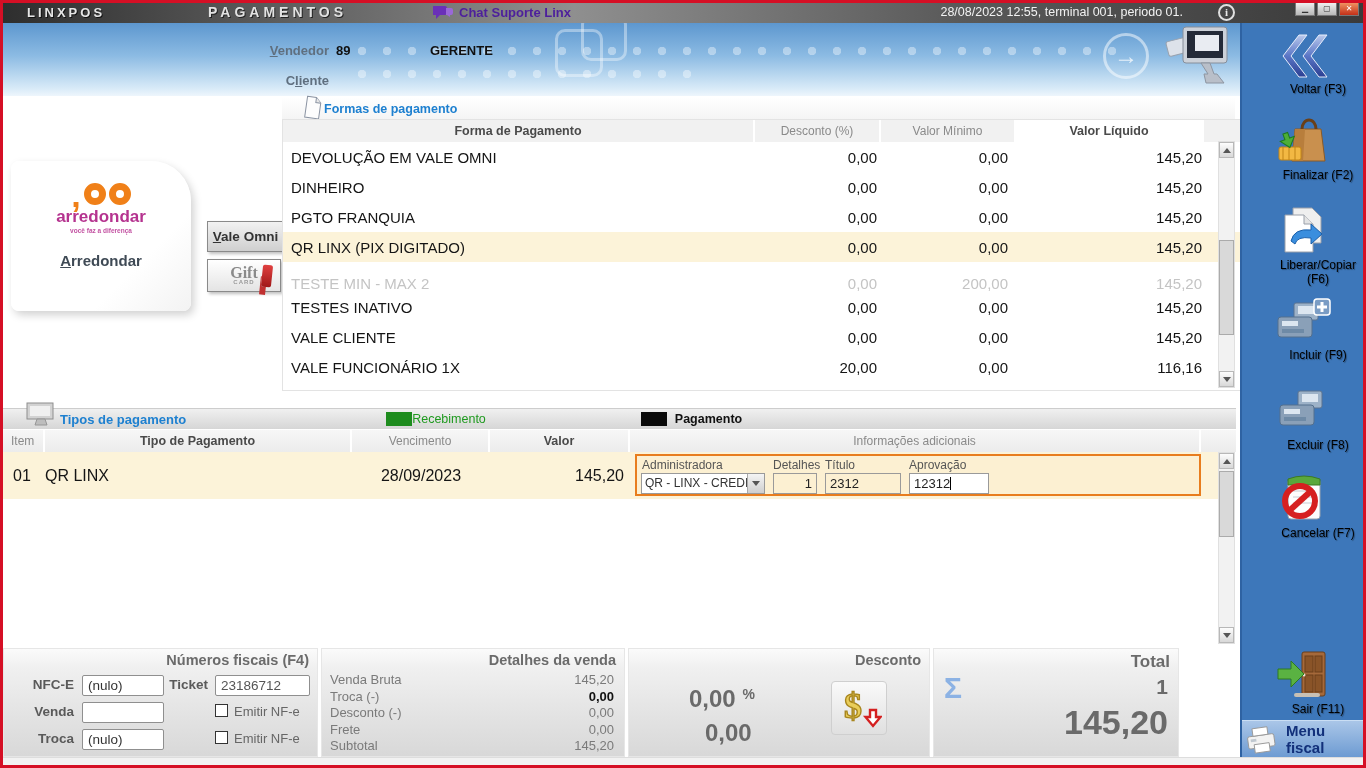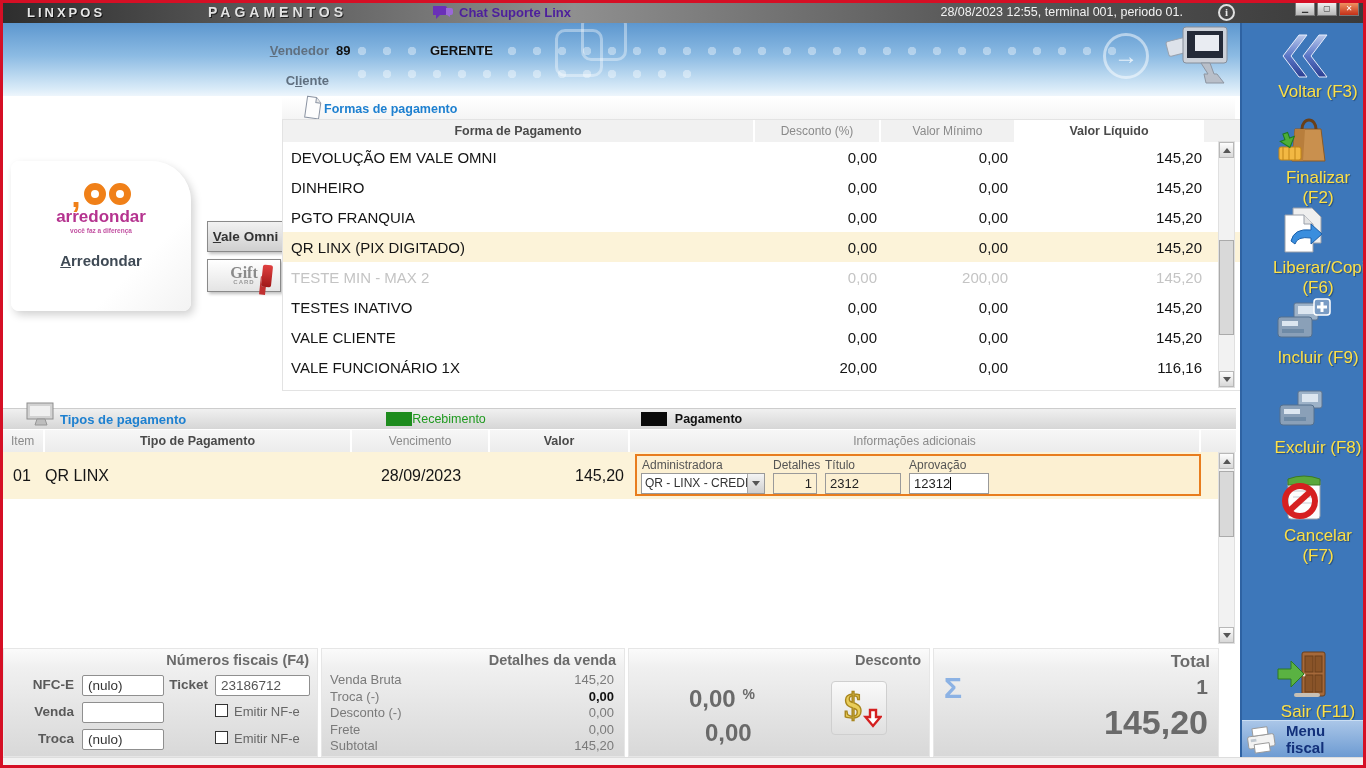--- a/index.html
+++ b/index.html
@@ -27,21 +27,21 @@
   .hval { font-size:13px; font-weight:bold; color:#101010; }
   .mn { text-decoration:underline; }
   .dotstrip { position:absolute; height:9px; background-image:radial-gradient(circle at 4px 4px, rgba(255,255,255,.38) 4px, transparent 4.5px); background-size:25px 9px; }
   .sqdeco { position:absolute; border:3px solid rgba(255,255,255,.38); border-radius:10px; }
   .arrowcircle { position:absolute; left:1100px; top:10px; width:46px; height:46px; border:3px solid rgba(255,255,255,.5); border-radius:50%; color:rgba(255,255,255,.75); font-size:24px; text-align:center; line-height:40px; font-weight:bold; }
 
   
   .sidebar { position:absolute; left:1237px; top:20px; width:123px; height:734px; background:#3d77ba; border-left:2px solid #2e62a2; }
   .sbtn { position:absolute; left:0; width:100%; text-align:center; cursor:pointer; }
   .sicon { height:50px; display:flex; align-items:flex-end; justify-content:center; }
-  .slabel { margin-top:3px; font-size:17px; color:#fde047; text-shadow:1px 1px 1px rgba(0,0,0,.35);padding-left:31px; }
+  .slabel { margin-top:3px; font-size:12px; color:#000000; text-shadow:1px 1px 1px rgba(0,0,0,.35);padding-left:31px; }
   .menufiscal { position:absolute; left:0; bottom:0; width:100%; height:37px; background:linear-gradient(#aac6e8,#6d9bd2); border-top:1px solid #cadef4; display:flex; align-items:center; cursor:pointer; }
   .menufiscal b { font-size:15px; color:#12307a; margin-left:8px; }
 
   
   .arredcard { position:absolute; left:8px; top:158px; width:180px; height:150px; background:linear-gradient(135deg,#fff 70%,#f3f3f3); border-radius:8px 40px 8px 8px; box-shadow:3px 4px 8px rgba(0,0,0,.18); text-align:center; cursor:pointer; }
   .logo00 { display:flex; justify-content:center; align-items:flex-end; margin-top:14px; height:30px; }
   .logo00 .comma { color:#f08018; font-size:34px; font-weight:bold; line-height:20px; }
   .ring { display:inline-block; width:22px; height:22px; border:7px solid #f08018; border-radius:50%; margin-left:3px; }
   .logoname { color:#b5338f; font-size:17px; font-weight:bold; margin-top:2px; }
   .logotag { color:#c352a2; font-size:6.5px; font-weight:bold; }
@@ -61,21 +61,21 @@
   .fhead { display:flex; height:22px; background:#f1f1f1; }
   .fhead .hc { border-right:2px solid #fff; font-size:12px; color:#8a8a8a; text-align:center; line-height:22px; }
   .fhead .hc.b { font-weight:bold; color:#4a4a4a; font-size:12.5px; }
   .fhead .hc.white { background:#fff; }
   .frow { display:flex; height:30px; align-items:center; font-size:15px; color:#151515; cursor:pointer; }
   .frow .c0 { width:470px; padding-left:8px; }
   .frow .c1 { width:128px; text-align:right; padding-right:4px; }
   .frow .c2 { width:133px; text-align:right; padding-right:6px; }
   .frow .c3 { width:190px; text-align:right; padding-right:2px; }
   .frow.sel { background:#fcf3d9; }
-  .frow.dis { color:#c4c4c4; }
+  .frow.dis { color:#c4c4c4;align-items:flex-end; }
 
   
   .vscroll { position:absolute; width:17px; background:#f2f2f2; border:1px solid #e0e0e0; }
   .sbtnbox { position:absolute; left:0; width:15px; height:16px; background:linear-gradient(#fdfdfd,#d8d8d8); border:1px solid #b8b8b8; display:flex; align-items:center; justify-content:center; cursor:pointer; }
   .tri-up { width:0; height:0; border-left:4px solid transparent; border-right:4px solid transparent; border-bottom:5px solid #555; }
   .tri-down { width:0; height:0; border-left:4px solid transparent; border-right:4px solid transparent; border-top:5px solid #555; }
   .thumb { position:absolute; left:0; width:15px; background:#d9d9d9; border:1px solid #ababab; cursor:pointer; }
 
   
   .tiposbar { position:absolute; left:0; top:405px; width:1233px; height:21px; background:linear-gradient(#f0f0f0,#d6d6d6); border-top:1px solid #cdcdcd; display:flex; align-items:center; }
@@ -359,21 +359,21 @@
     <div class="bigpct"><span>0,00</span> <span class="pc">%</span></div>
     <div class="bigval">0,00</div>
     <div class="dicon">
       <svg width="46" height="44" viewBox="0 0 46 44">
         <text x="17" y="32" font-size="36" font-weight="bold" fill="#e9cd5a" stroke="#a8861e" stroke-width="1.4" text-anchor="middle" font-family="Liberation Serif,serif">$</text>
         <path d="M34 24 v7 h-4.5 l7.5 9 7.5 -9 h-4.5 v-7 z" fill="#fff" stroke="#d42020" stroke-width="2.4"></path>
       </svg>
     </div>
   </div>
 
-  <div class="panel" style="left:930px; width:286px;">
+  <div class="panel" style="left:930px; width:246px;">
     <div class="ptitle" style="font-size:17px;">Total</div>
     <div class="sigma">Σ</div>
     <div class="totcount">1</div>
     <div class="totval">145,20</div>
   </div>
 
   <div class="bottomstrip"></div>
 
   <div class="sidebar">
 

